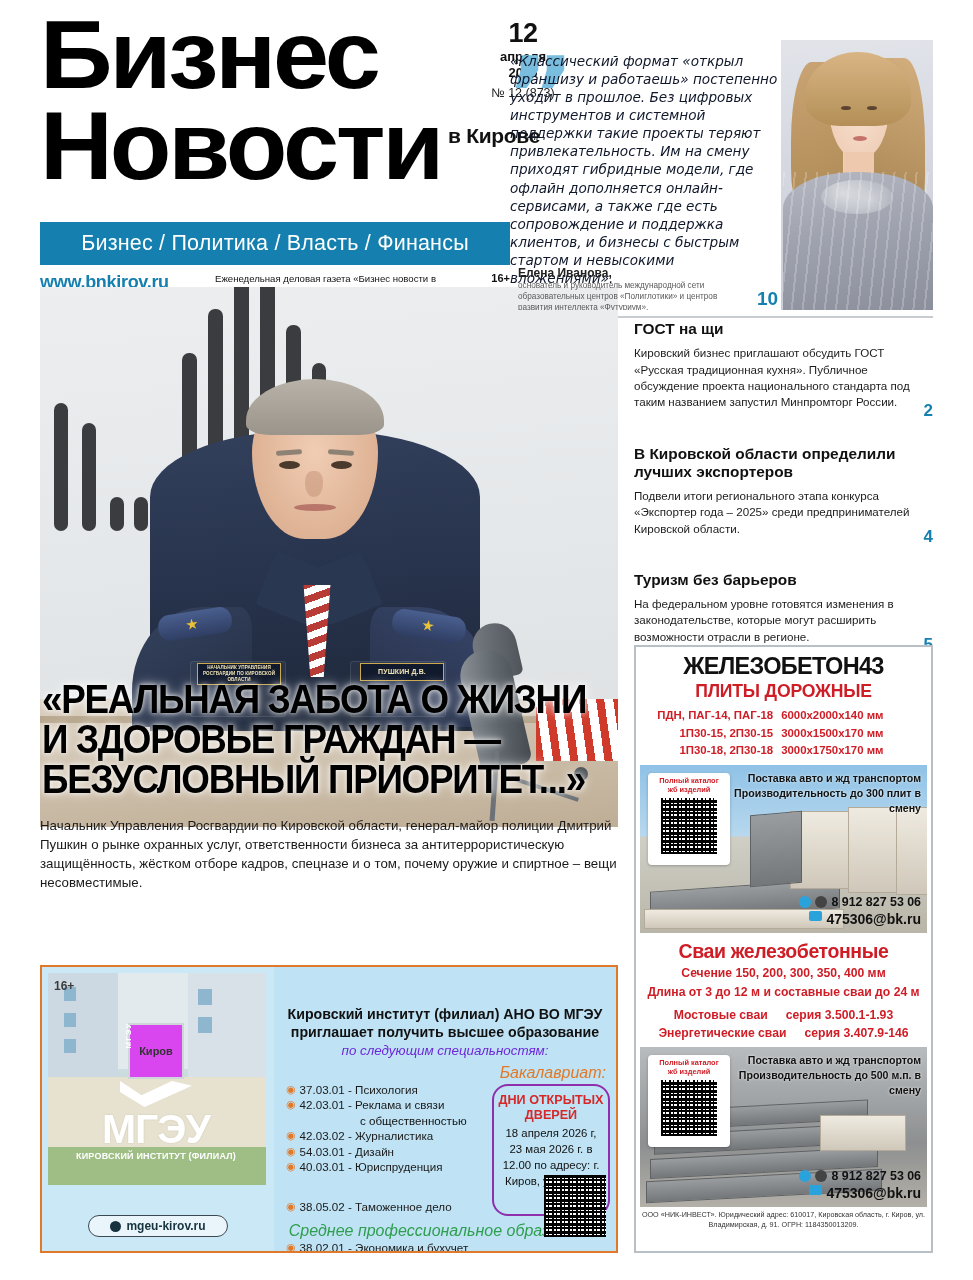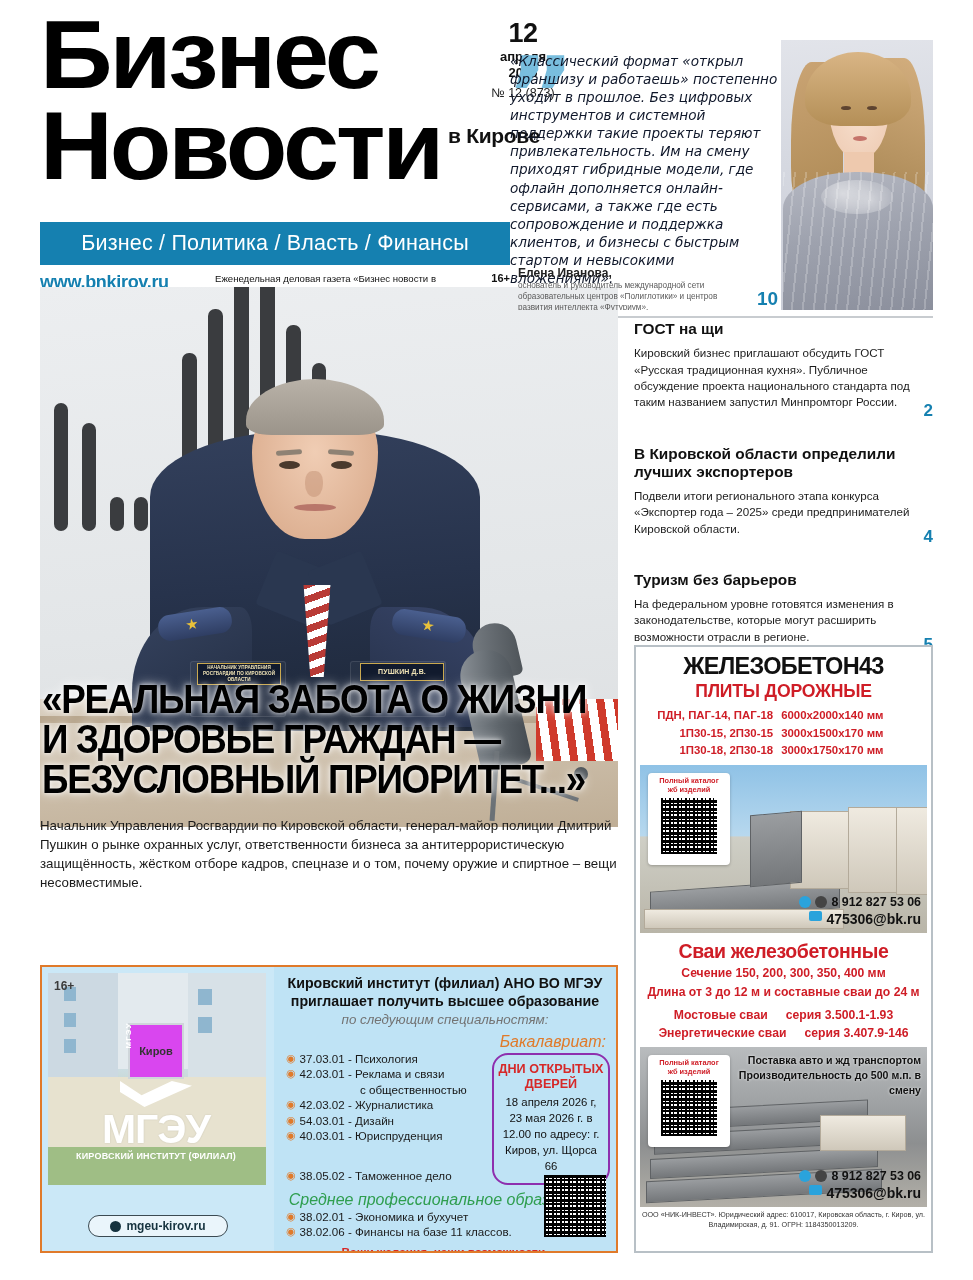--- a/index.html
+++ b/index.html
@@ -303,23 +303,23 @@
   .mg-check { width:72px;height:26px;margin:2px auto 0 auto;
     background:#fff; clip-path: polygon(0 0, 30% 55%, 72% 0, 100% 18%, 34% 100%, 0 42%); }
   .mg-name { font-size:41px; font-weight:700; color:#fff; letter-spacing:-1px; line-height:1; margin-top:2px;
     text-shadow: 0 0 2px rgba(0,0,0,.12); }
   .mg-nsub { font-size:9px; font-weight:700; color:#fff; letter-spacing:.2px; margin-top:1px;}
   .mg-site { position:absolute; left:46px; bottom:14px; width:140px; height:22px;
     border:1.5px solid #3b4a52; border-radius:11px; background:#eaf5fb;
     display:flex; align-items:center; justify-content:center; gap:5px;
     font-size:12px; font-weight:700; color:#16333f; }
   .mg-globe { width:11px;height:11px;border-radius:50%;background:#16333f; }
-  .mg-right { flex:1; position: relative; padding: 8px 10px 12px 10px; }
+  .mg-right { flex:1; position: relative; padding: 8px 10px 12px 10px; margin-top: 31px; }
   .mg-h1 { font-size:14.2px; font-weight:700; text-align:center; line-height:1.26; color:#111; }
-  .mg-h2 { font-size:13.4px; font-style:italic; text-align:center; color:#737373; margin-top:1px;}
+  .mg-h2 { font-size:13.4px; font-style:italic; text-align:center; color:#6d28d9; margin-top:1px;}
   .mg-sec { font-size:16px; font-weight:400; font-style:italic; margin-top:6px;text-align:right; }
   .mg-sec.bak { color:#e07a2a; }
   .mg-sec.spec { color:#8e2fae; }
   .mg-sec.spo  { color:#2f9e4f; }
   .mg-li { font-size:11.6px; color:#1a1a1a; line-height:1.34; padding-left:2px; display:flex; gap:4px;}
   .mg-dot { color:#e07a2a; font-size:11px; line-height:1.4;}
   .mg-ind { padding-left: 76px; font-size:11.6px; line-height:1.34;}
   .mg-slogan { margin-top:5px; text-align:center; font-size:11.8px; font-weight:700; color:#d62828; line-height:1.35; }
   .mg-open {
     position:absolute; right:6px; top:86px; width:118px;
@@ -485,20 +485,21 @@
       </div>
     </div>
 
     <div class="c-photo">
       <div class="slab slab-dark" style="left:10px; bottom:18px; width:190px; height:30px; transform:skewY(-4deg);"></div>
       <div class="slab" style="left:4px; bottom:4px; width:200px; height:20px;"></div>
       <div class="slab" style="left:150px; bottom:44px; width:60px; height:78px;"></div>
       <div class="slab" style="left:208px; bottom:40px; width:54px; height:86px;"></div>
       <div class="slab" style="left:256px; bottom:38px; width:36px; height:88px;"></div>
       <div class="slab slab-dark" style="left:110px; bottom:48px; width:52px; height:72px; transform:skewY(-5deg);"></div>
+      <div class="c-over">Поставка авто и жд транспортом Производительность до 300 плит в смену</div>
       <div class="qr-card">
         <div class="qr-cap">Полный каталог</div>
         <div class="qr-cap">жб изделий</div>
         <div class="qr-img"></div>
       </div>
       <div class="c-contact">
         <div class="c-phone">
           <span class="ic-tg"></span>
           <span class="ic-mx"></span>
           <span>8 912 827 53 06</span>

